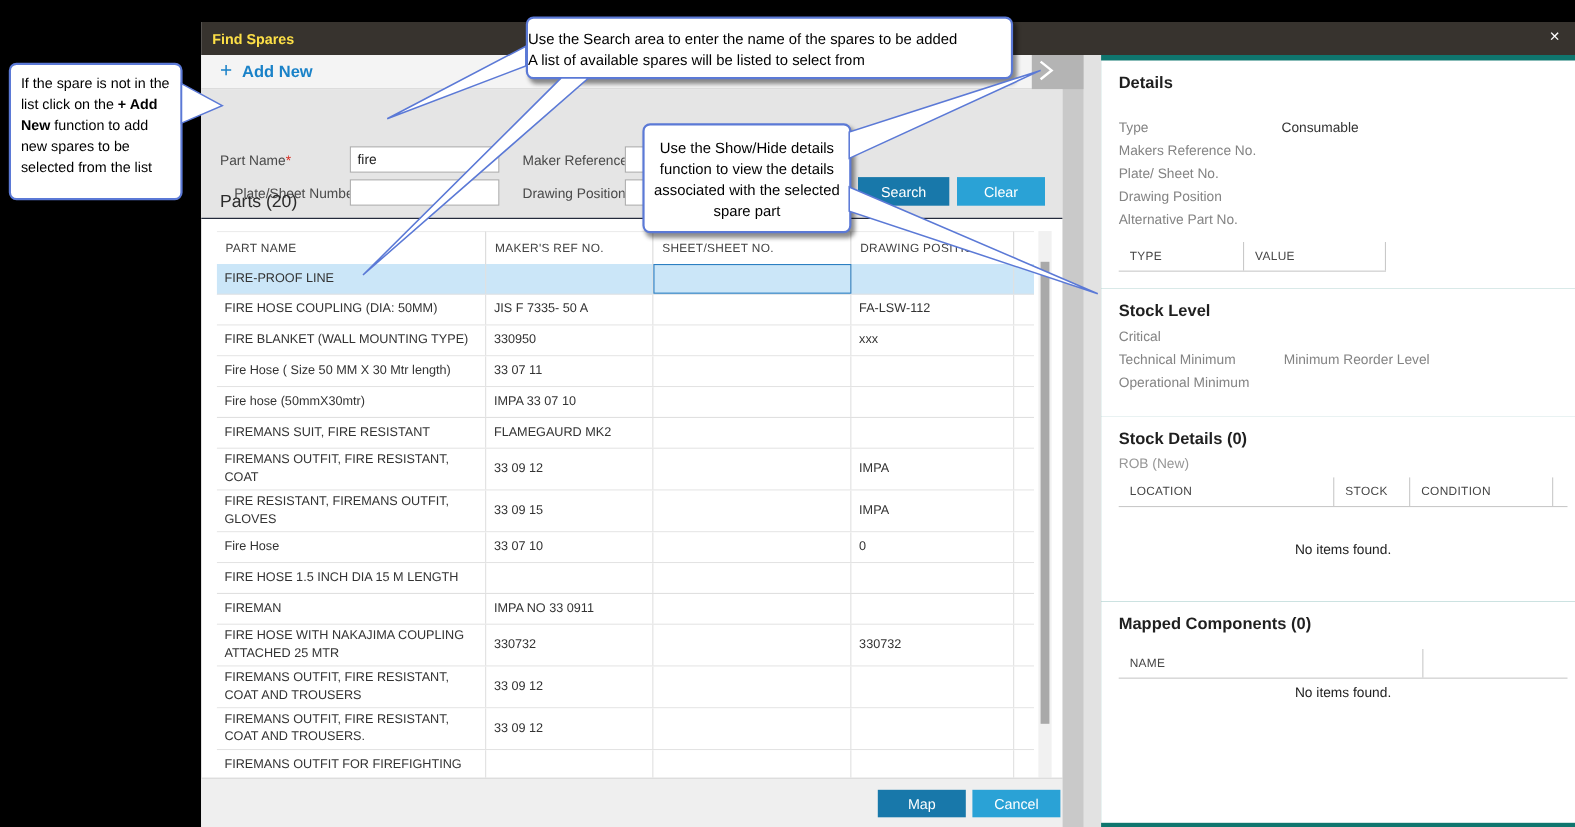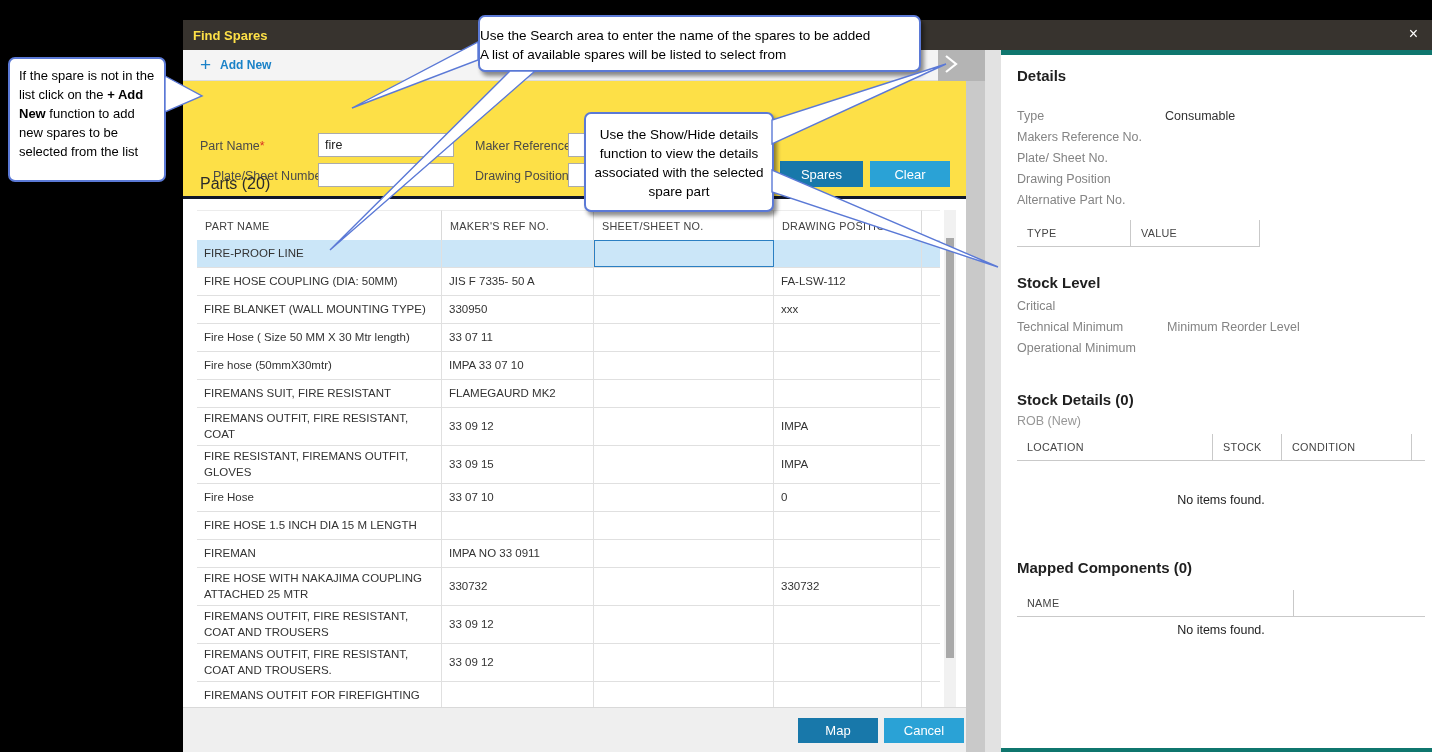--- a/index.html
+++ b/index.html
@@ -13,24 +13,24 @@
               display:flex; align-items:center; }
   .titlebar .title { color:#fde047; font-size:13px; font-weight:700; padding-left:10px; }
   .titlebar .close { position:absolute; right:14px; top:6px; color:#fff; font-size:16px;
                      line-height:16px; cursor:pointer; }
 
   
   .main { position:absolute; left:0; top:30px; width:783px; bottom:0; background:#fff; }
   .toolbar { position:absolute; left:0; top:0; right:0; height:31px; background:#f4f4f4;
              border-bottom:1px solid #dcdcdc; display:flex; align-items:center; }
   .toolbar .plus { color:#1a82c8; font-size:19px; font-weight:400; margin-left:17px; line-height:18px; }
-  .toolbar .addnew { color:#1a82c8; font-size:12px; font-weight:700; margin-left:9px; cursor:pointer; }
-
-  .searcharea { position:absolute; left:0; top:31px; right:0; height:118px; background:#fde047;
-                border-bottom:3px solid #0f172a; }
+  .toolbar .addnew { color:#1a82c8; font-size:15px; font-weight:700; margin-left:9px; cursor:pointer; }
+
+  .searcharea { position:absolute; left:0; top:31px; right:0; height:118px; background:#e5e5e5;
+                border-bottom:1px solid #0f172a; }
   .flabel { position:absolute; font-size:12.5px; color:#4a4a4a; }
   .req { color:#d93025; }
   .tbox { position:absolute; height:24px; border:1px solid #ababab; background:#fff;
           font-family:"Liberation Sans",sans-serif; font-size:12.5px; color:#222; padding:0 6px; }
   .btn { position:absolute; border:none; color:#fff; font-family:"Liberation Sans",sans-serif;
          font-size:13px; cursor:pointer; }
   .btn.primary { background:#1878aa; }
   .btn.secondary { background:#2aa2d6; }
 
   .partshead { position:absolute; left:17px; top:125px; font-size:16px; color:#2b2b2b; }
@@ -107,21 +107,21 @@
         <span class="flabel" style="left:17px; top:58px;"><span>Part Name</span><span class="req">*</span></span>
         <input class="tbox" style="left: 135px; top: 52px; width: 136px;" value="fire">
         <span class="flabel" style="left:292px; top:58px;">Maker Reference</span>
         <input class="tbox" style="left: 385px; top: 52px; width: 137px;" value="">
 
         <span class="flabel" style="left:30px; top:88px;">Plate/Sheet Number</span>
         <input class="tbox" style="left: 135px; top: 82px; width: 136px;" value="">
         <span class="flabel" style="left:292px; top:88px;">Drawing Position</span>
         <input class="tbox" style="left: 385px; top: 82px; width: 137px;" value="">
 
-        <button class="btn primary" style="left:597px; top:80px; width:83px; height:26px;">Spares</button>
+        <button class="btn primary" style="left:597px; top:80px; width:83px; height:26px;">Search</button>
         <button class="btn secondary" style="left:687px; top:80px; width:80px; height:26px;">Clear</button>
       </div>
 
       <div class="partshead">Parts (20)</div>
 
       <div class="tablewrap">
         <div class="thead">
           <div class="hcell c-name">PART NAME</div>
           <div class="hcell c-maker">MAKER'S REF NO.</div>
           <div class="hcell c-plate">SHEET/SHEET NO.</div>

